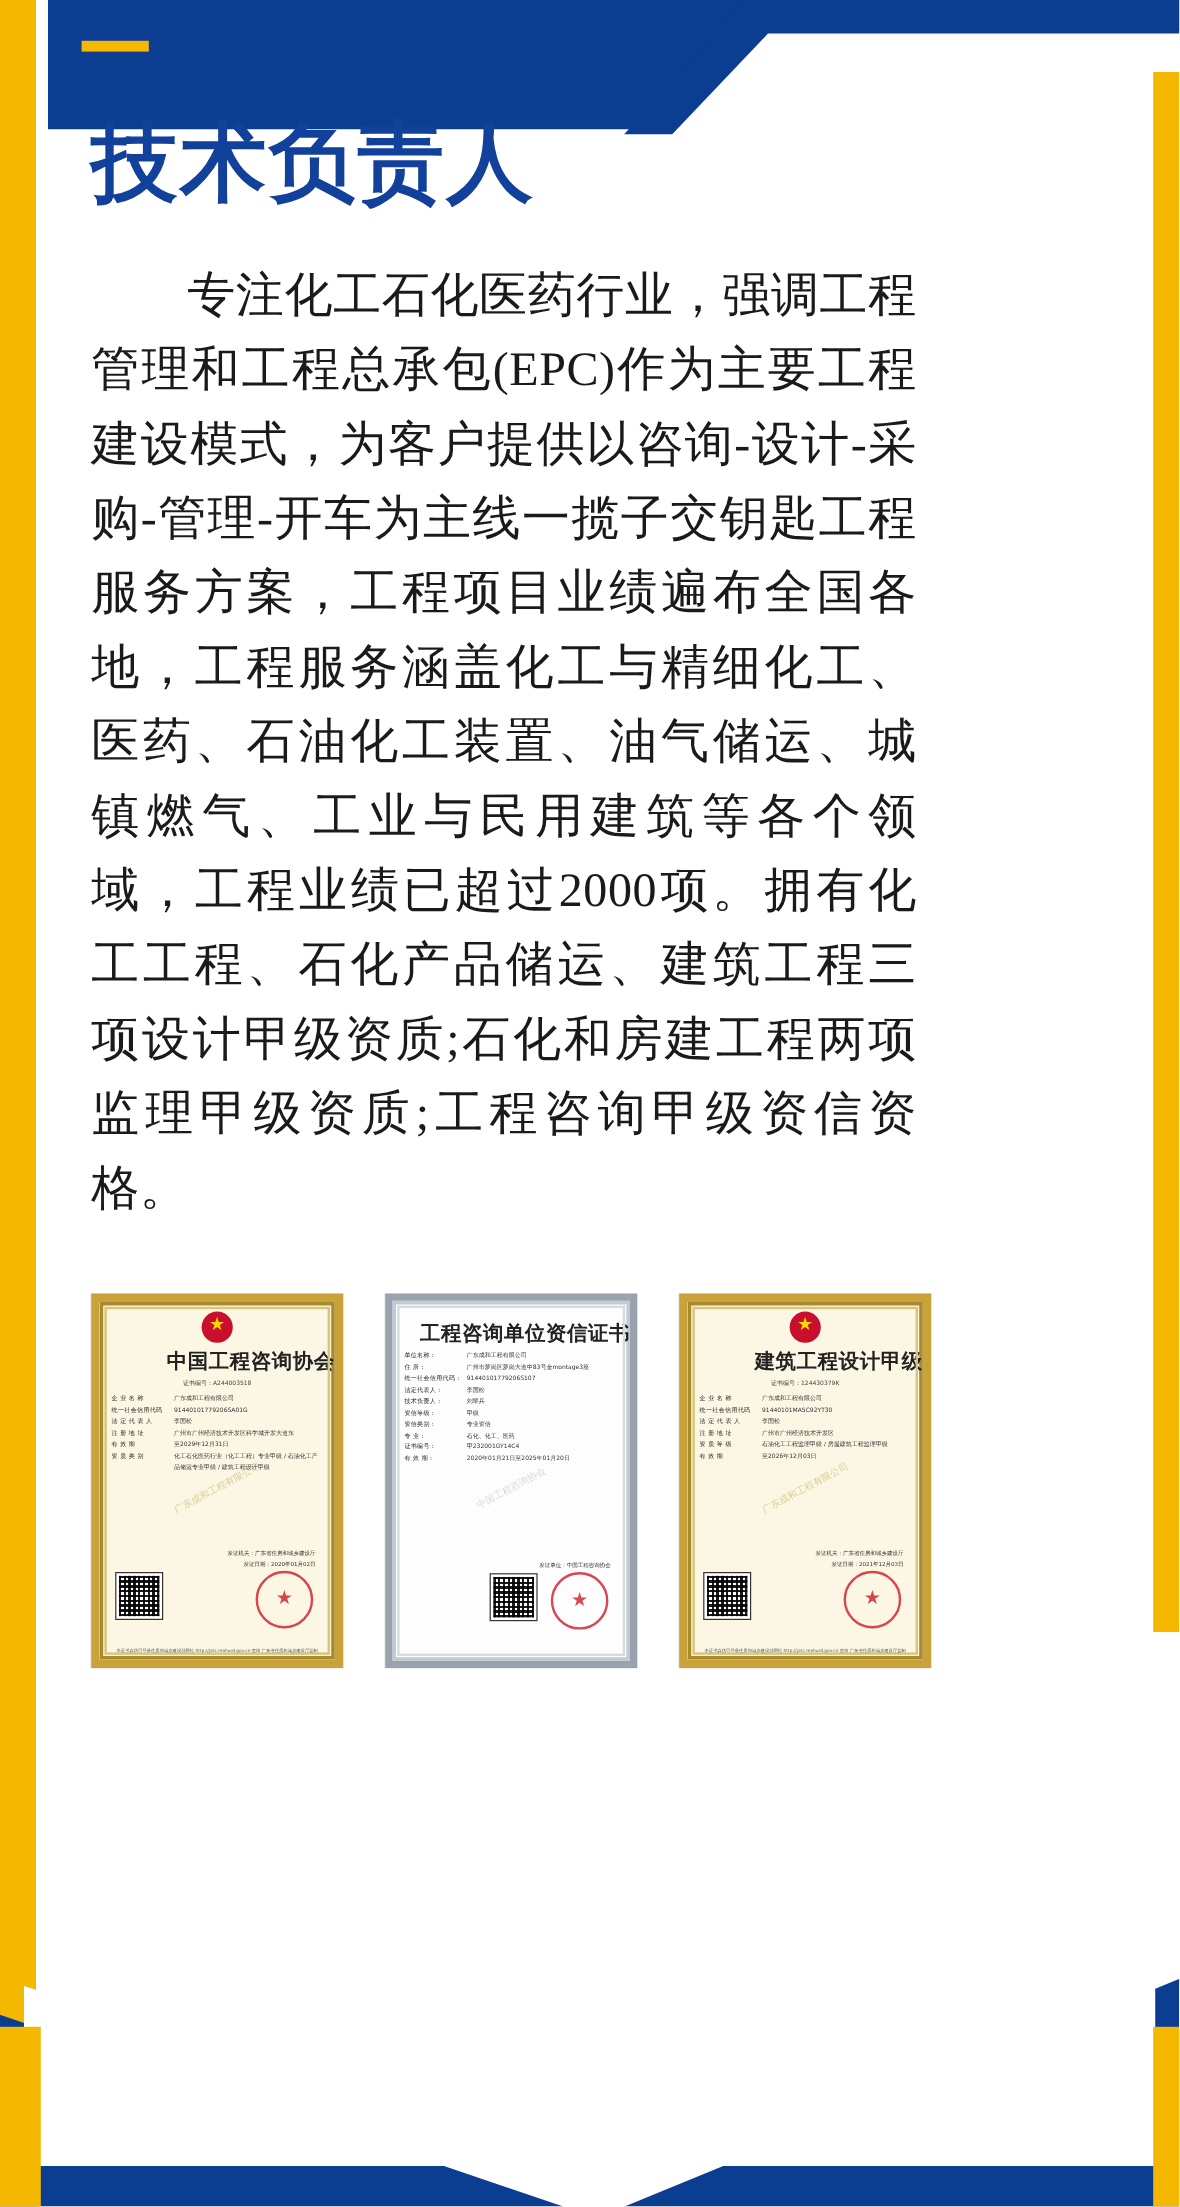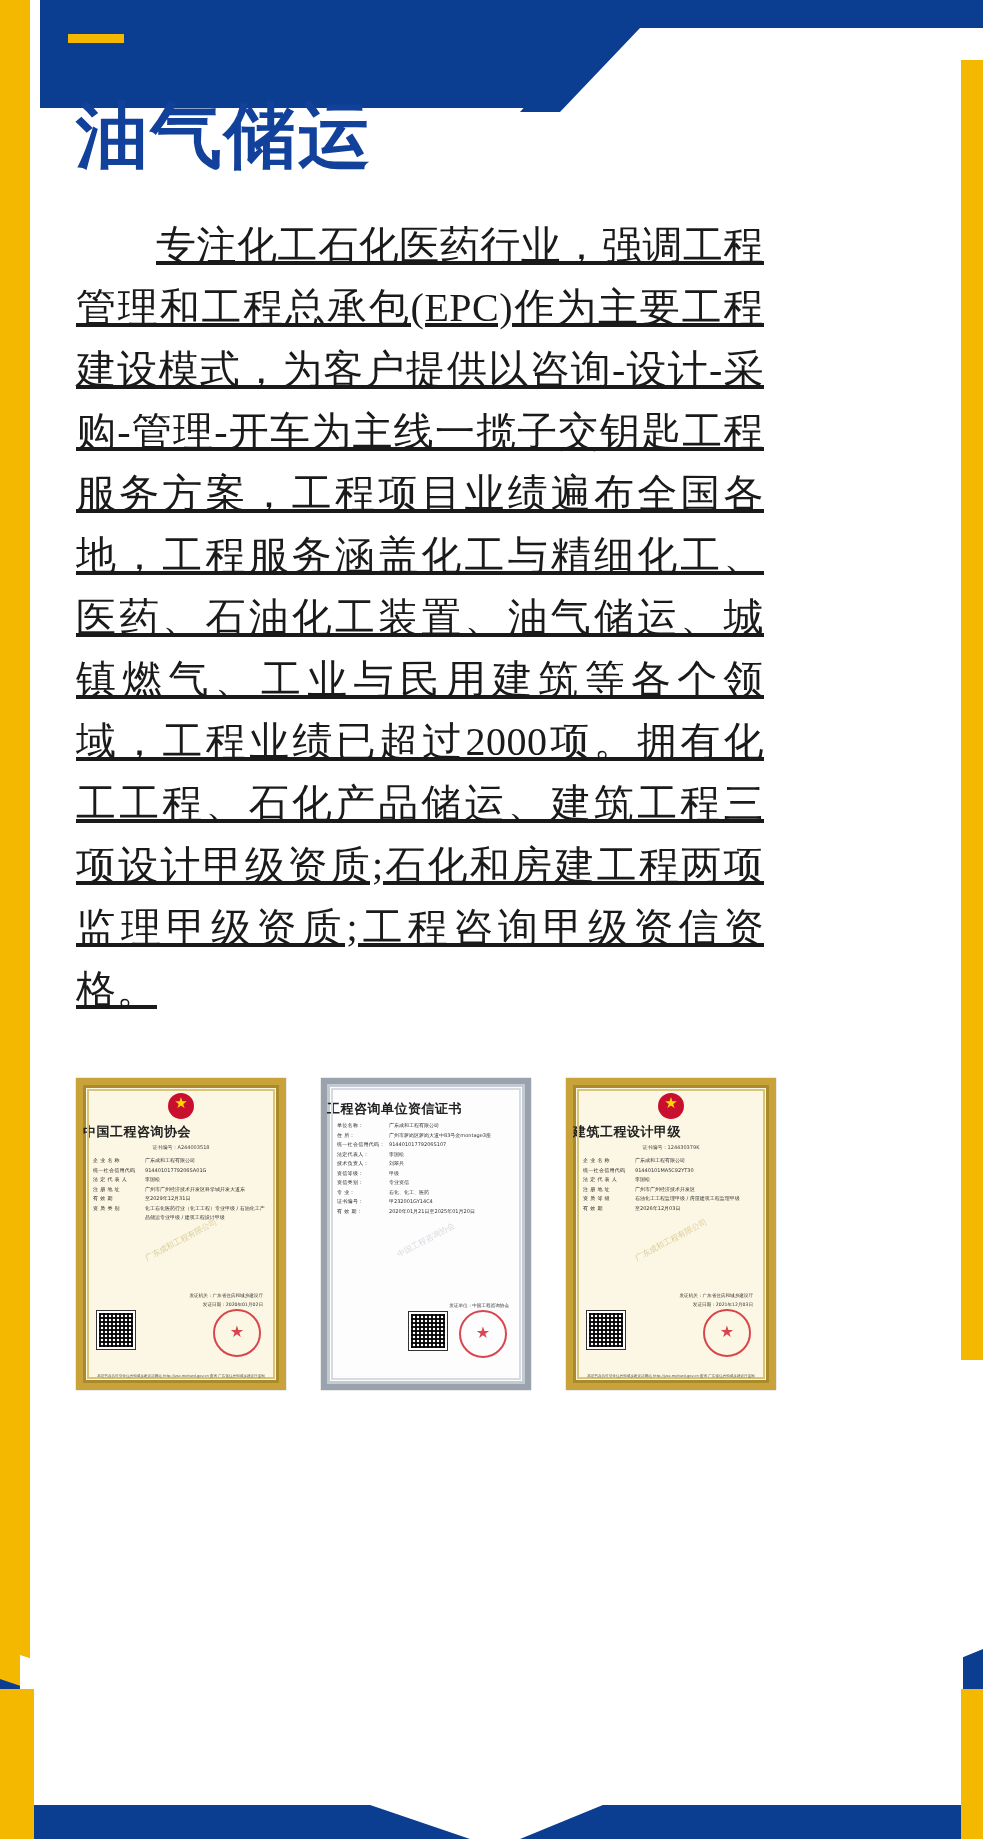--- a/index.html
+++ b/index.html
@@ -129,21 +129,20 @@
   }
   .body-text {
     font-size: 40px;
     line-height: 1.55;
     color: #1a1a1a;
     text-align: justify;
     text-indent: 2em;
     letter-spacing: 0.5px;
     margin: 0;
     width: 688px;
-    text-decoration: underline;
   }
 
   
   .certs {
     position: absolute;
     left: 76px;
     top: 1078px;
     width: 700px;
     display: flex;
     justify-content: space-between;
@@ -192,22 +191,22 @@
   .emblem::after {
     content: "★";
     position: absolute;
     left: 0; right: 0; top: -3px;
     text-align: center;
     color: #ffd700;
     font-size: 15px;
     line-height: 26px;
   }
   .cert-title {
-    text-align: left;
-    font-size: 13px;
+    text-align: right;
+    font-size: 17px;
     font-weight: bold;
     color: #222;
     margin: 2px 0 3px 0;
     letter-spacing: 0.5px;
   }
   .cert-code {
     text-align: center;
     font-size: 5px;
     color: #444;
     margin-bottom: 6px;
@@ -306,21 +305,21 @@
 <div class="page">
 
   <div class="deco-blue-top"></div>
   <div class="deco-blue-top2"></div>
   <div class="deco-left-bar"></div>
   <div class="deco-left-bar-inner"></div>
   <div class="deco-right-yellow"></div>
   <div class="deco-yellow-accent"></div>
 
   <div class="content">
-    <h1 class="headline">油气储运</h1>
+    <h1 class="headline">技术负责人</h1>
     <p class="body-text">专注化工石化医药行业，强调工程管理和工程总承包(EPC)作为主要工程建设模式，为客户提供以咨询-设计-采购-管理-开车为主线一揽子交钥匙工程服务方案，工程项目业绩遍布全国各地，工程服务涵盖化工与精细化工、医药、石油化工装置、油气储运、城镇燃气、工业与民用建筑等各个领域，工程业绩已超过2000项。拥有化工工程、石化产品储运、建筑工程三项设计甲级资质;石化和房建工程两项监理甲级资质;工程咨询甲级资信资格。</p>
   </div>
 
   <div class="certs">
 
     <div class="cert cert-gold">
       <div class="watermark">广东成和工程有限公司</div>
       <div class="emblem"></div>
       <div class="cert-title">中国工程咨询协会</div>
       <div class="cert-code">证书编号：A244003518</div>

